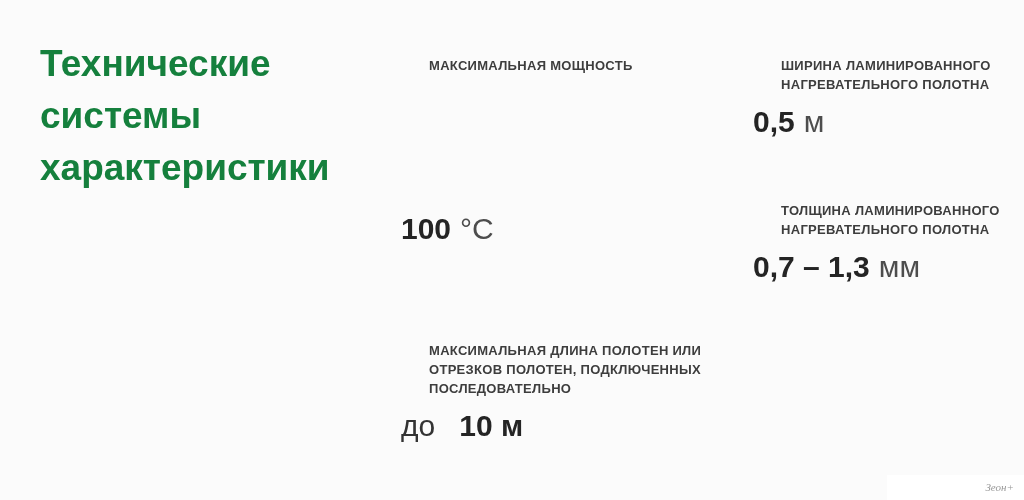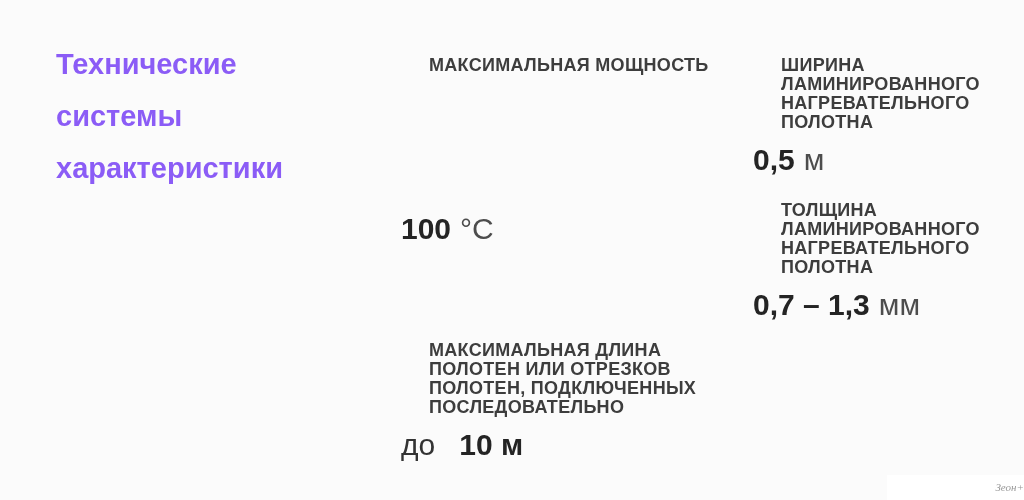--- a/index.html
+++ b/index.html
@@ -12,33 +12,32 @@
     width:1024px;
     height:500px;
     background:#fbfbfb;
     overflow:hidden;
   }
   .title{
     position:absolute;
     left:40px;
     top:38px;
     width:340px;
-    font-size:29px;
+    font-size:37px;
     line-height:52px;
     font-weight:700;
-    color:#8b5cf6;
-    margin-left:16px;
+    color:#15803d;
   }
   .spec{
     position:absolute;
     width:320px;
   }
   .spec.col-right{width:260px;}
   .spec-label{
-    font-size:18px;
+    font-size:13px;
     line-height:19px;
     font-weight:600;
     letter-spacing:0.3px;
     color:#3d3d3d;
     padding-left:28px;
   }
   .spec-value{
     margin-top:11px;
     font-size:30px;
     line-height:34px;
@@ -75,20 +74,21 @@
     position:absolute;
     right:0;
     bottom:0;
     width:137px;
     height:25px;
     background:#ffffff;
     text-align:right;
   }
   .watermark-text{
     display:inline-block;
+    padding-right:10px;
     line-height:25px;
     font-family:"Liberation Serif","DejaVu Serif",serif;
     font-style:italic;
     font-size:11px;
     color:#999999;
   }
 </style>
 </head>
 <body>
 

